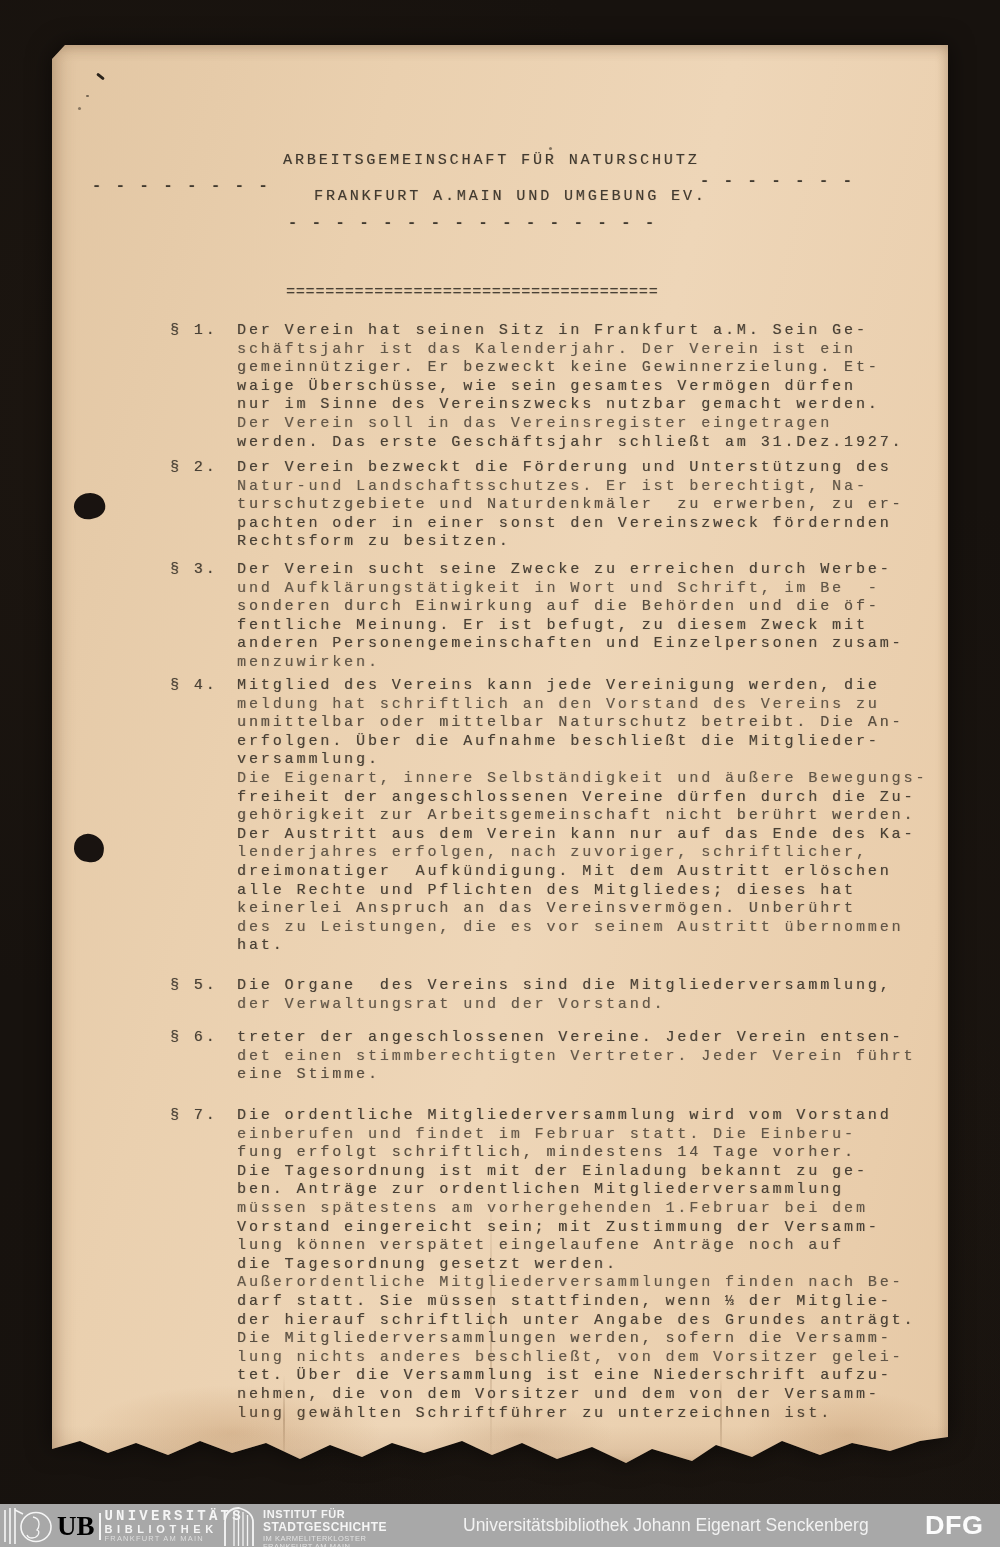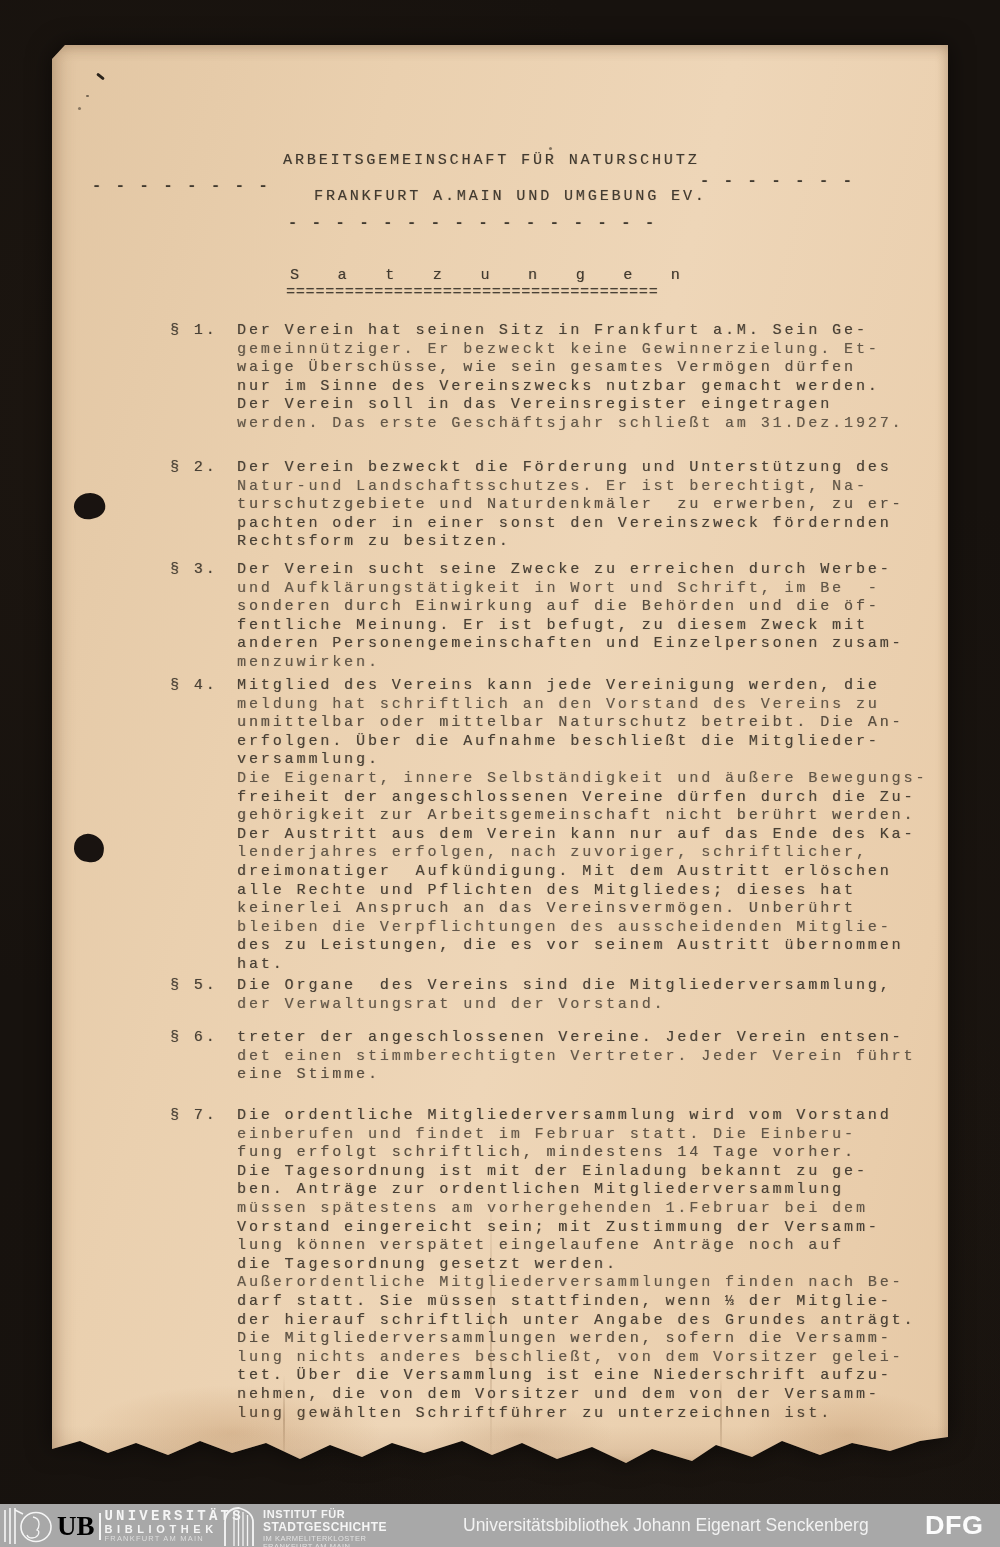--- a/index.html
+++ b/index.html
@@ -63,28 +63,28 @@
 
   <div class="paper-wrap">
     <div class="paper">
 
       <div class="typew hdr" style="left:231px;top:107px;">ARBEITSGEMEINSCHAFT FÜR NATURSCHUTZ</div>
       <div class="typew hdr" style="left:40px;top:133px;font-weight:700;">- - - - - - - -</div>
       <div class="typew hdr" style="left:648px;top:128px;font-weight:700;">- - - - - - -</div>
       <div class="typew hdr" style="left:238px;top:143px;margin-left:24px;">FRANKFURT A.MAIN UND UMGEBUNG EV.</div>
       <div class="typew hdr" style="left:236px;top:170px;font-weight:700;">- - - - - - - - - - - - - - - -</div>
 
-      <div class="typew hdr" style="left:238px;top:222px;">S   a   t   z   u   n   g   e   n</div>
       <div class="typew" style="position:absolute;left:234px;top:239px;font-size:15px;letter-spacing:0.8px;">======================================</div>
 
       <div>
           <div class="paragraph" style="top: 277px;">
             <div class="para-label typew">§ 1.</div>
             <div class="para-body">
               <div class="doc-line typew">Der Verein hat seinen Sitz in Frankfurt a.M. Sein Ge-</div>
+              <div class="doc-line typew">schäftsjahr ist das Kalenderjahr. Der Verein ist ein</div>
               <div class="doc-line typew">gemeinnütziger. Er bezweckt keine Gewinnerzielung. Et-</div>
               <div class="doc-line typew">waige Überschüsse, wie sein gesamtes Vermögen dürfen</div>
               <div class="doc-line typew">nur im Sinne des Vereinszwecks nutzbar gemacht werden.</div>
               <div class="doc-line typew">Der Verein soll in das Vereinsregister eingetragen</div>
               <div class="doc-line typew">werden. Das erste Geschäftsjahr schließt am 31.Dez.1927.</div>
             </div>
           </div>
           <div class="paragraph" style="top: 414px;">
             <div class="para-label typew">§ 2.</div>
             <div class="para-body">
@@ -115,21 +115,20 @@
               <div class="doc-line typew">erfolgen. Über die Aufnahme beschließt die Mitglieder-</div>
               <div class="doc-line typew">versammlung.</div>
               <div class="doc-line typew">Die Eigenart, innere Selbständigkeit und äußere Bewegungs-</div>
               <div class="doc-line typew">freiheit der angeschlossenen Vereine dürfen durch die Zu-</div>
               <div class="doc-line typew">gehörigkeit zur Arbeitsgemeinschaft nicht berührt werden.</div>
               <div class="doc-line typew">Der Austritt aus dem Verein kann nur auf das Ende des Ka-</div>
               <div class="doc-line typew">lenderjahres erfolgen, nach zuvoriger, schriftlicher,</div>
               <div class="doc-line typew">dreimonatiger  Aufkündigung. Mit dem Austritt erlöschen</div>
               <div class="doc-line typew">alle Rechte und Pflichten des Mitgliedes; dieses hat</div>
               <div class="doc-line typew">keinerlei Anspruch an das Vereinsvermögen. Unberührt</div>
-              <div class="doc-line typew">bleiben die Verpflichtungen des ausscheidenden Mitglie-</div>
               <div class="doc-line typew">des zu Leistungen, die es vor seinem Austritt übernommen</div>
               <div class="doc-line typew">hat.</div>
             </div>
           </div>
           <div class="paragraph" style="top: 932px;">
             <div class="para-label typew">§ 5.</div>
             <div class="para-body">
               <div class="doc-line typew">Die Organe  des Vereins sind die Mitgliederversammlung,</div>
               <div class="doc-line typew">der Verwaltungsrat und der Vorstand.</div>
             </div>

